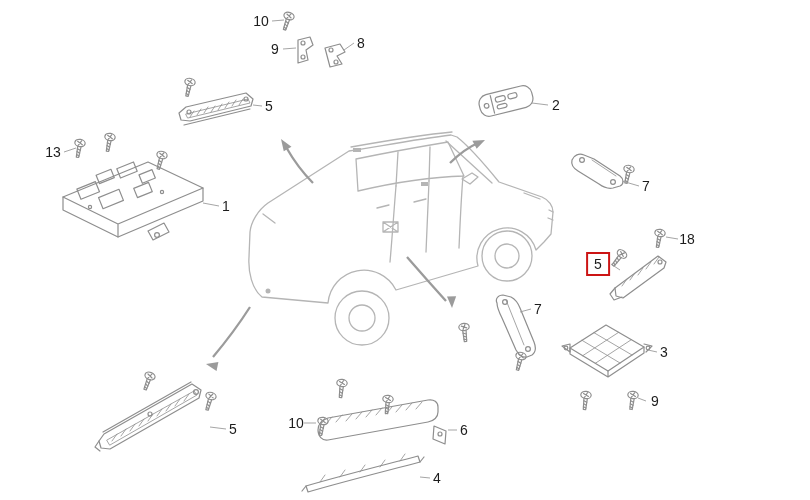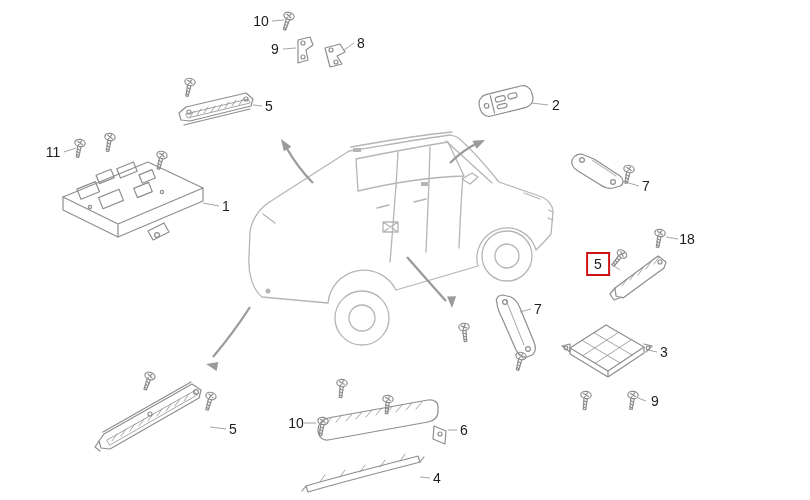--- a/index.html
+++ b/index.html
@@ -218,21 +218,21 @@
     <path class="ld" d="M457,430 L448,430"></path>
     <path class="ld" d="M430,478 L420,477"></path>
   </g>
 </svg>
 
 <div class="callout" style="left:261px;top:21px">10</div>
 <div class="callout" style="left:275px;top:49px">9</div>
 <div class="callout" style="left:361px;top:43px">8</div>
 <div class="callout" style="left:269px;top:106px">5</div>
 <div class="callout" style="left:556px;top:105px">2</div>
-<div class="callout" style="left:53px;top:152px">11</div>
+<div class="callout" style="left:53px;top:152px">13</div>
 <div class="callout" style="left:226px;top:206px">1</div>
 <div class="callout" style="left:646px;top:186px">7</div>
 <div class="callout" style="left:687px;top:239px">18</div>
 <div class="callout hl" style="left:598px;top:264px">5</div>
 <div class="callout" style="left:538px;top:309px">7</div>
 <div class="callout" style="left:664px;top:352px">3</div>
 <div class="callout" style="left:655px;top:401px">9</div>
 <div class="callout" style="left:233px;top:429px">5</div>
 <div class="callout" style="left:296px;top:423px">10</div>
 <div class="callout" style="left:464px;top:430px">6</div>

